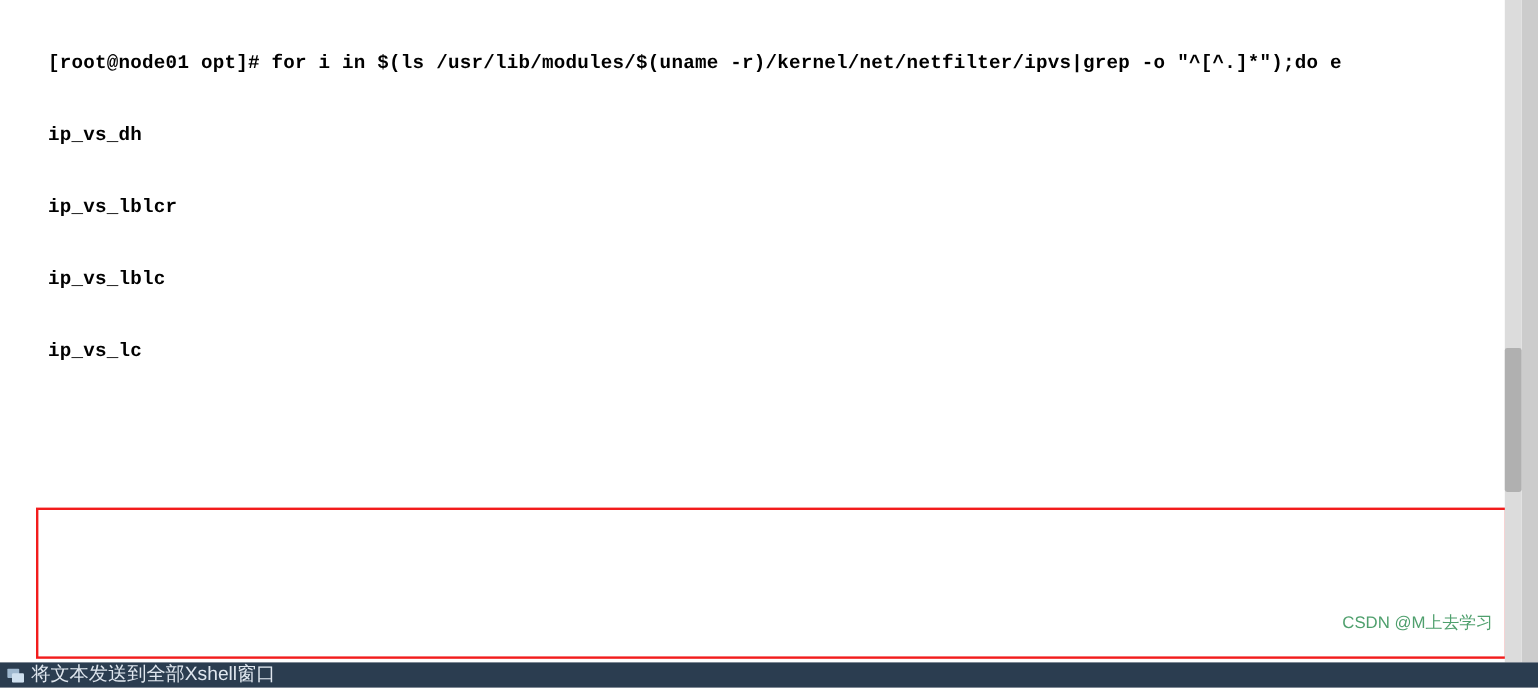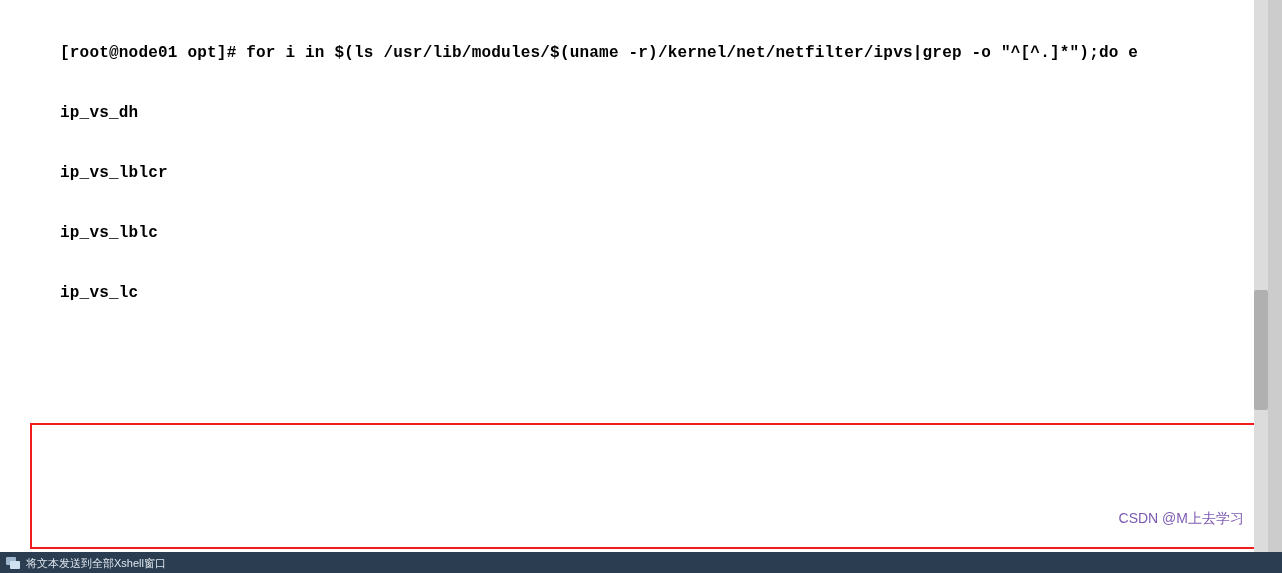--- a/index.html
+++ b/index.html
@@ -44,41 +44,40 @@
     left: 0;
     top: 0;
     width: 1255px;
     white-space: pre;
     padding: 3px 0 0 0;
   }
   .line {
     padding-left: 40px;
     font-weight: bold;
     letter-spacing: 0.2px;
-    margin-left: 20px;
   }
   .outer-redbox {
     position: absolute;
     left: 30px;
     top: 423px;
     width: 1222px;
     height: 122px;
     border: 2px solid #f21c1c;
     pointer-events: none;
   }
   .statusbar {
     position: absolute;
     left: 0;
     bottom: 0;
     width: 1282px;
     height: 21px;
     background: #2b3d50;
     color: #dfe6ee;
     font-family: "Microsoft YaHei", Arial, sans-serif;
-    font-size: 11px;
+    font-size: 16px;
     display: flex;
     align-items: center;
     justify-content: space-between;
     box-sizing: border-box;
     padding: 0 8px 0 6px;
   }
   .statusbar .left {
     display: flex;
     align-items: center;
     gap: 6px;
@@ -86,21 +85,21 @@
   .send-icon {
     width: 14px;
     height: 12px;
     display: inline-block;
   }
   .send-icon svg { display:block; }
   .watermark {
     position: absolute;
     right: 24px;
     bottom: 24px;
-    color: #4c1d95;
+    color: #15803d;
     font-family: Arial, sans-serif;
     font-size: 14px;
     opacity: 0.75;
     pointer-events: none;
   }
 </style>
 </head>
 <body>
 
 <div class="terminal-area">

